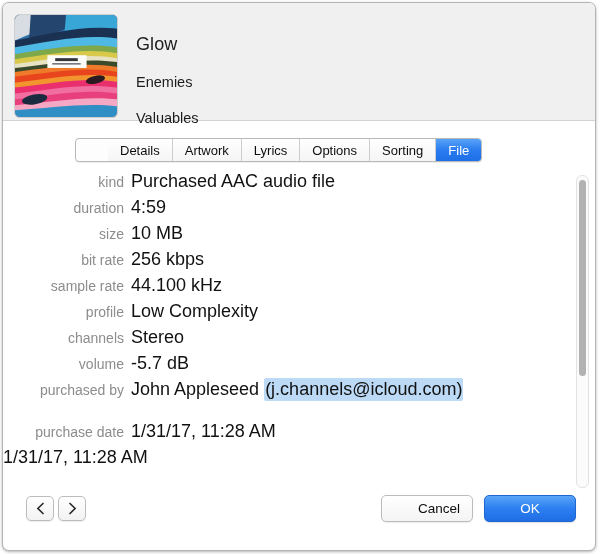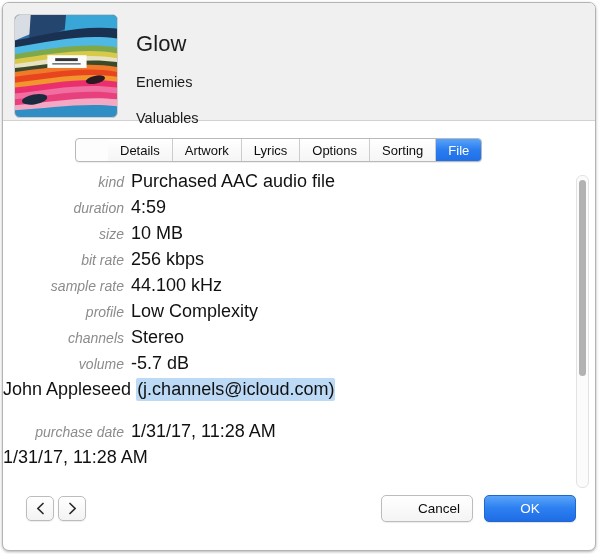--- a/index.html
+++ b/index.html
@@ -50,21 +50,21 @@
     background: #1d2d4a;
   }
   .artwork svg { display: block; width: 100%; height: 100%; }
 
   .track-meta {
     position: absolute;
     left: 133px;
     top: 28px;
   }
   .track-title {
-    font-size: 22px;
+    font-size: 18px;
     color: #1c1c1c;
     line-height: 26px;
     letter-spacing: 0.1px;
   }
   .track-artist, .track-album {
     font-size: 14.5px;
     color: #1c1c1c;
     line-height: 22px;
     margin-top: 14px;
   }
@@ -125,21 +125,20 @@
   }
   .row.gap { height: 42px; }
   .lbl {
     width: 128px;
     text-align: right;
     font-size: 14px;
     color: #8c8c8c;
     padding-right: 7px;
     box-sizing: border-box;
     white-space: nowrap;
-    font-style: italic;
   }
   .val {
     font-size: 18px;
     color: #111111;
     white-space: nowrap;
   }
   .email-hl {
     background: #bcd9f5;
     color: #111111;
     padding: 1px 1px 2px 1px;
@@ -323,20 +322,21 @@
         </div>
         <div class="row">
           <div class="lbl">channels</div>
           <div class="val">Stereo</div>
         </div>
         <div class="row">
           <div class="lbl">volume</div>
           <div class="val">-5.7 dB</div>
         </div>
         <div class="row gap">
+          <div class="lbl">purchased by</div>
           <div class="val"><span>John Appleseed </span><span class="email-hl">(j.channels@icloud.com)</span></div>
         </div>
         <div class="row">
           <div class="lbl">purchase date</div>
           <div class="val">1/31/17, 11:28 AM</div>
         </div>
         <div class="row">
           <div class="val">1/31/17, 11:28 AM</div>
         </div>
       </div>

